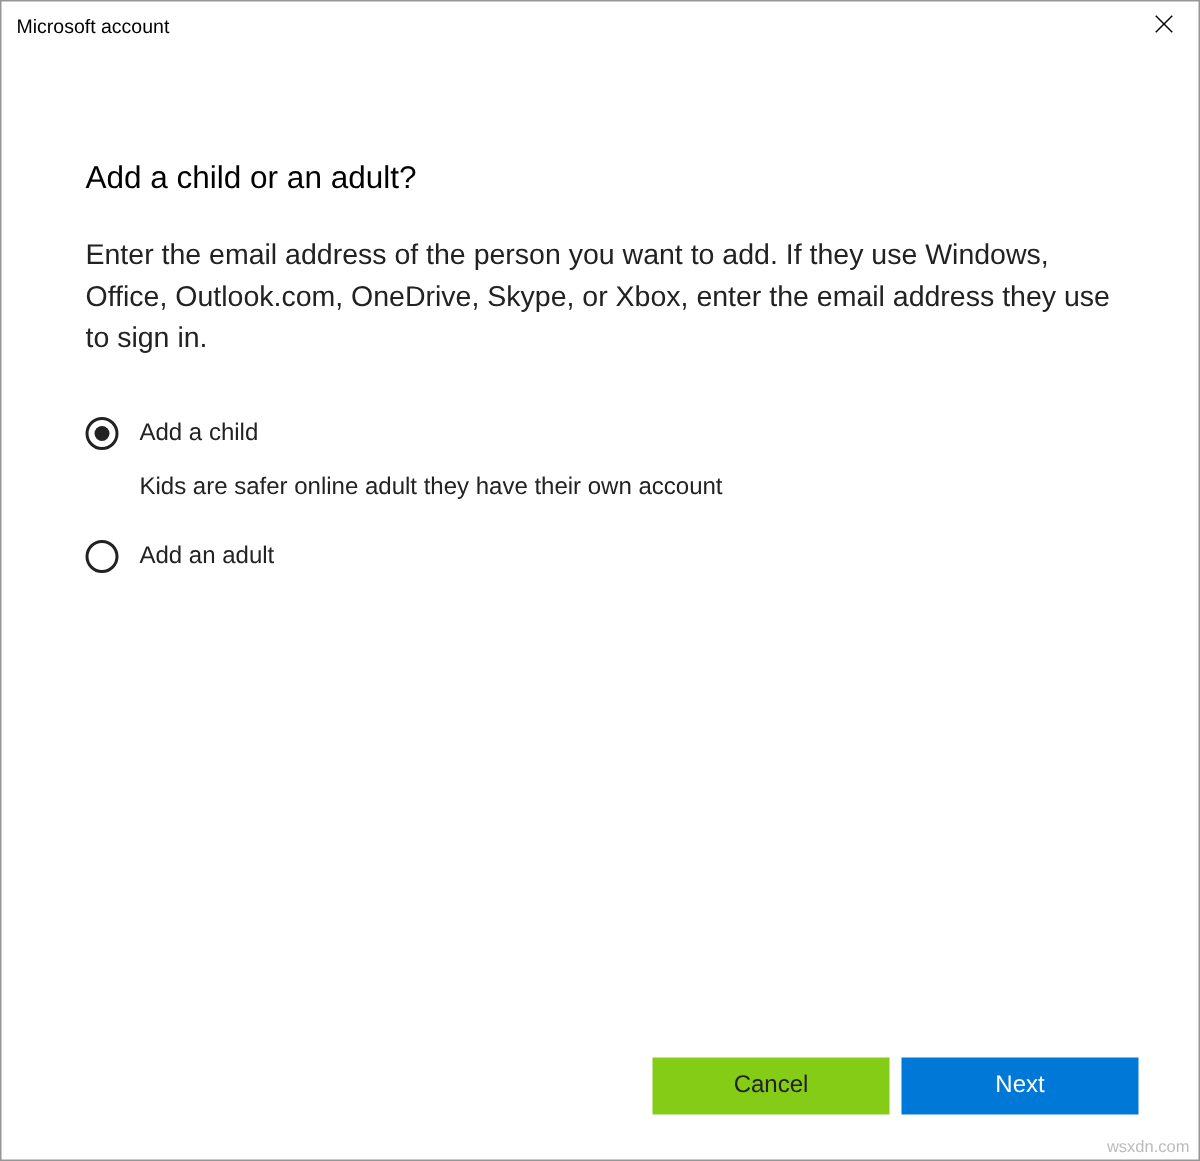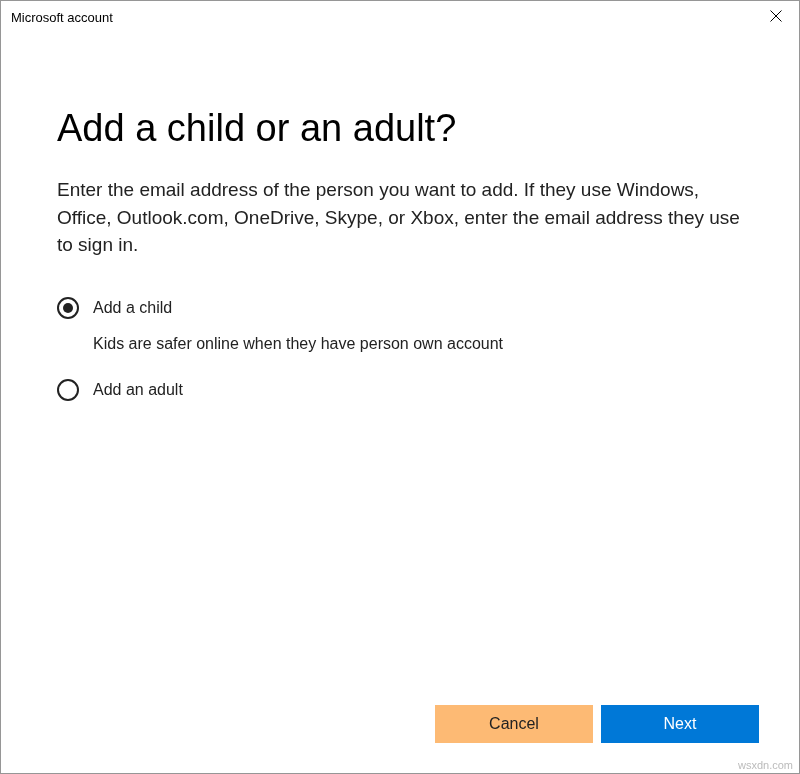--- a/index.html
+++ b/index.html
@@ -36,21 +36,21 @@
     align-items: center;
     justify-content: center;
     cursor: pointer;
   }
   .close-btn svg { width: 12px; height: 12px; }
   .content {
     flex: 1;
     padding: 54px 56px 0 56px;
   }
   .heading {
-    font-size: 38px;
+    font-size: 21px;
     font-weight: 400;
     color: #000;
     margin: 0 0 26px 0;
   }
   .intro {
     font-size: 19px;
     line-height: 1.45;
     color: #222;
     margin: 0 0 38px 0;
   }
@@ -117,21 +117,21 @@
     width: 158px;
     height: 38px;
     border: none;
     font-size: 16px;
     font-family: inherit;
     cursor: pointer;
     display: flex;
     align-items: center;
     justify-content: center;
   }
-  .btn-cancel { background: #fdba74; color: #222; text-align: right; }
+  .btn-cancel { background: #84cc16; color: #222; text-align: right; }
   .btn-next   { background: #0078d7; color: #fff; }
   .watermark {
     position: absolute;
     right: 6px;
     bottom: 2px;
     font-size: 11px;
     color: #bbb;
     pointer-events: none;
   }
 </style>
@@ -157,21 +157,21 @@
     <p class="intro">Enter the email address of the person you want to add. If they use Windows, Office, Outlook.com, OneDrive, Skype, or Xbox, enter the email address they use to sign in.</p>
 
     <div class="radio-group">
 
       <div class="radio-row">
         <span class="radio-outer">
           <span class="radio-inner"></span>
         </span>
         <span class="radio-label">Add a child</span>
       </div>
-      <div class="radio-desc">Kids are safer online when they have person own account</div>
+      <div class="radio-desc">Kids are safer online adult they have their own account</div>
 
       <div class="radio-row">
         <span class="radio-outer"></span>
         <span class="radio-label">Add an adult</span>
       </div>
 
     </div>
 
 
   </div>

